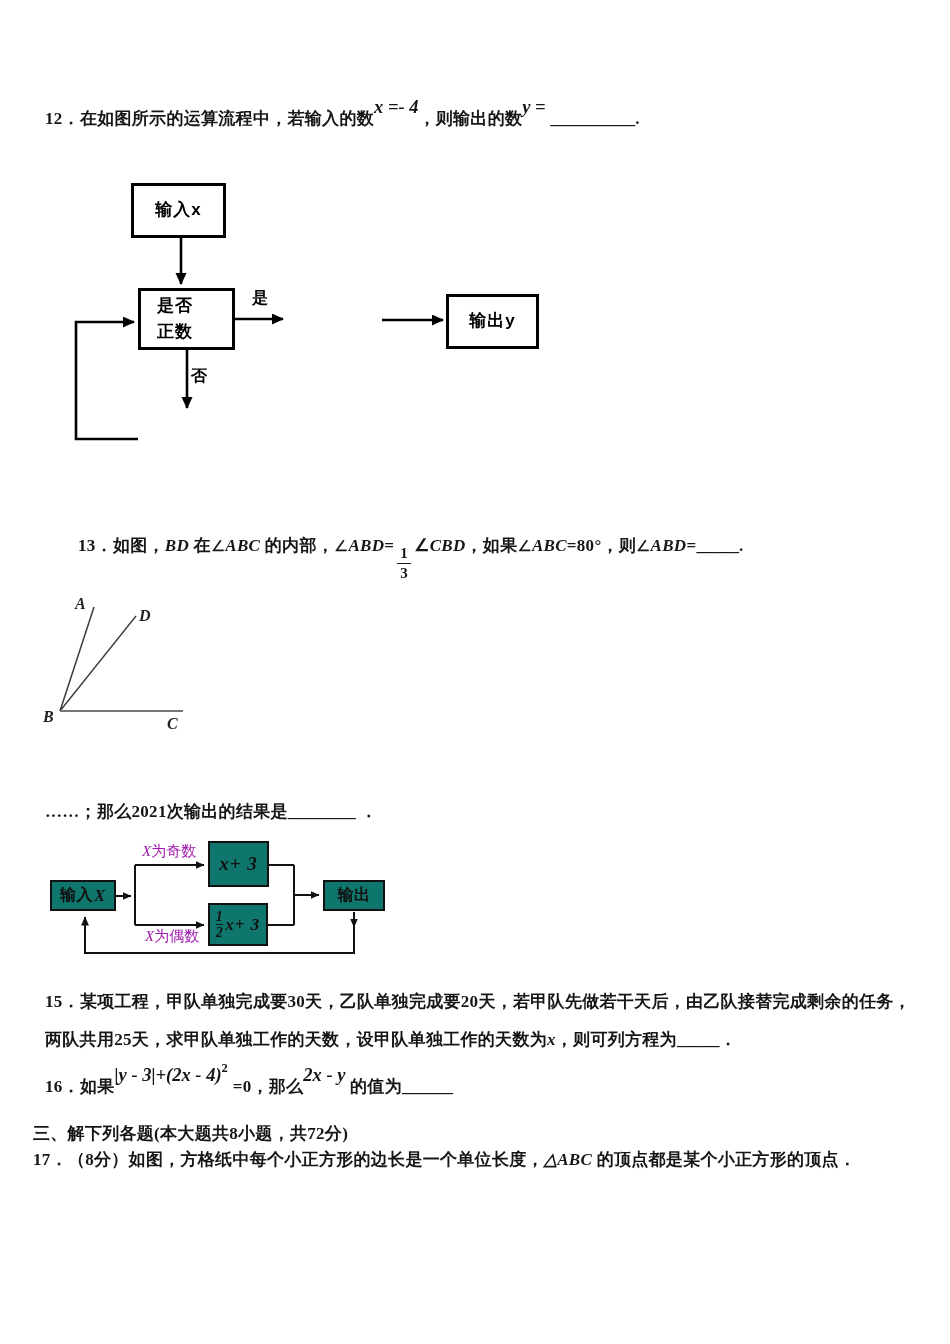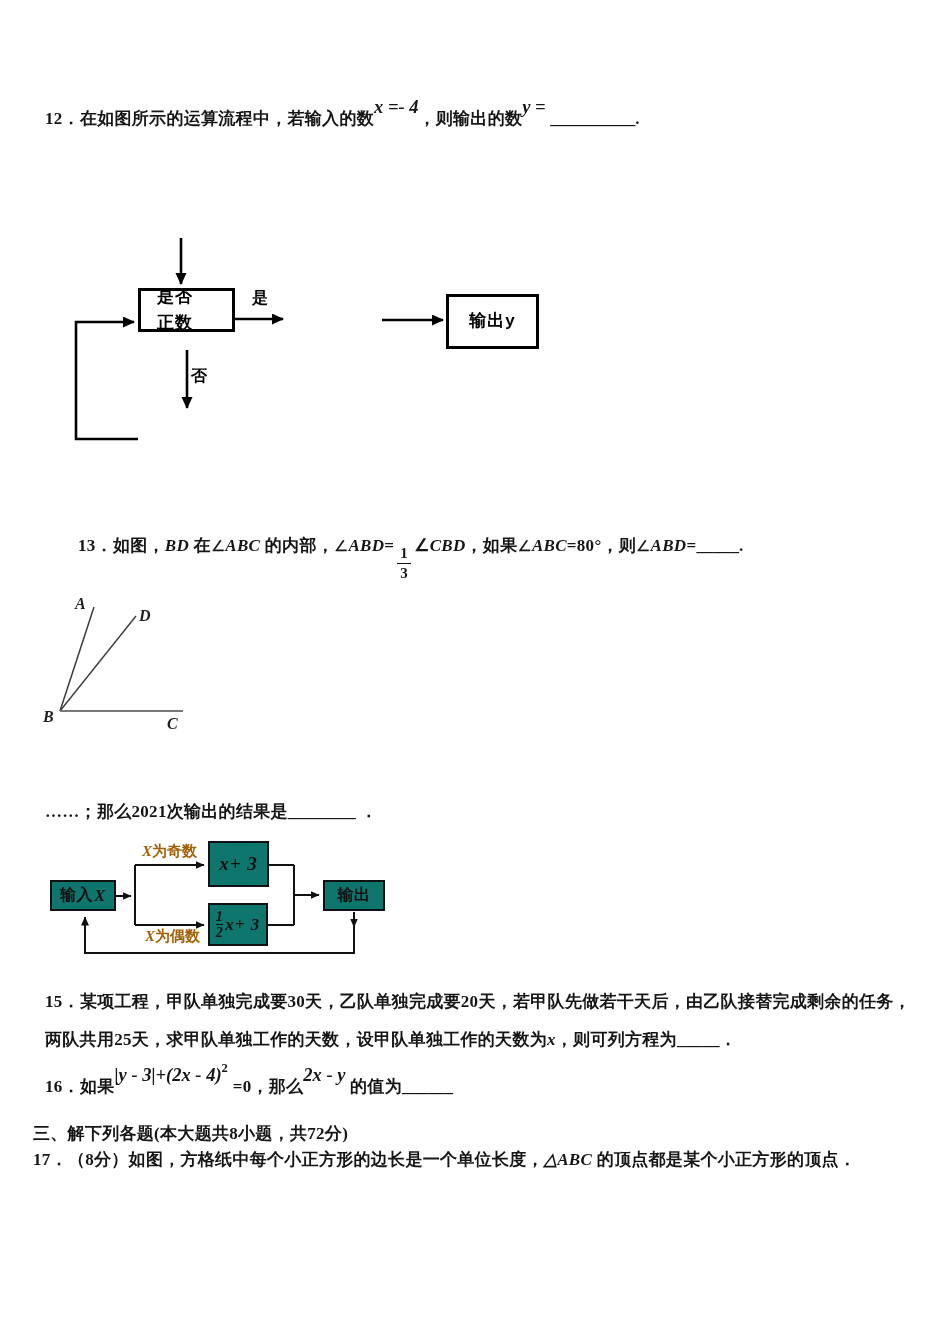--- a/index.html
+++ b/index.html
@@ -44,21 +44,21 @@
     position:absolute; border:2px solid #111; background:#0f766e; box-sizing:border-box;
     display:flex; align-items:center; justify-content:center;
     font-family:"Liberation Serif", serif; font-weight:600; font-size:16px; color:#111;
     letter-spacing:.5px;
   }
   .fc2box .mi { font-style:italic; font-size:17px; margin-left:1px; }
   .expr { font-style:italic; font-size:19px; letter-spacing:1px; }
   .frac2 { display:inline-flex; flex-direction:column; align-items:center;
            line-height:1; margin-right:2px; font-style:italic; font-size:14px; font-weight:600; }
   .frac2 .den { border-top:1.5px solid #111; padding-top:1px; }
-  .fc2label { position:absolute; font-size:15px; font-weight:700; color:#a16207; white-space:nowrap; }
+  .fc2label { position:absolute; font-size:15px; font-weight:400; color:#a21caf; white-space:nowrap; }
   .fc2label .mi { font-style:italic; }
   .dlabel { font-family:"Liberation Serif", serif; font-style:italic;
             font-size:16px; font-weight:600; fill:#222; }
 </style>
 </head>
 <body>
 
 <div class="page">
 
   <div class="line" style="left:45px; top:106px;"><span class="seg">12．在如图所示的运算流程中，若输入的数</span><span class="seg-msup">x =- 4</span><span class="seg">，则输出的数</span><span class="seg-msup">y = </span><span class="seg-blank">__________</span><span class="seg">.</span></div>
@@ -71,21 +71,24 @@
         </marker>
       </defs>
       <g stroke="#000" stroke-width="2.6" fill="none">
         <path d="M121,63 L121,109" marker-end="url(#ah1)"></path>
         <path d="M175,144 L223,144" marker-end="url(#ah1)"></path>
         <path d="M322,145 L383,145" marker-end="url(#ah1)"></path>
         <path d="M127,175 L127,233" marker-end="url(#ah1)"></path>
         <path d="M78,264 L16,264 L16,147 L74,147" marker-end="url(#ah1)"></path>
       </g>
     </svg>
-    <div class="fc1box leftpad" style="left:78px; top:113px; width:97px; height:44px;">
+    <div class="fc1box" style="left:71px; top:8px; width:95px; height:55px;">
+      <span>输入x</span>
+    </div>
+    <div class="fc1box leftpad" style="left:78px; top:113px; width:97px; height:62px;">
       <span>是否</span>
       <span>正数</span>
     </div>
     <div class="fc1box" style="left:386px; top:119px; width:93px; height:55px;">
       <span>输出y</span>
     </div>
     <div class="fc1label" style="left:192px; top:113px;">是</div>
     <div class="fc1label" style="left:131px; top:191px;">否</div>
   </div>
 

